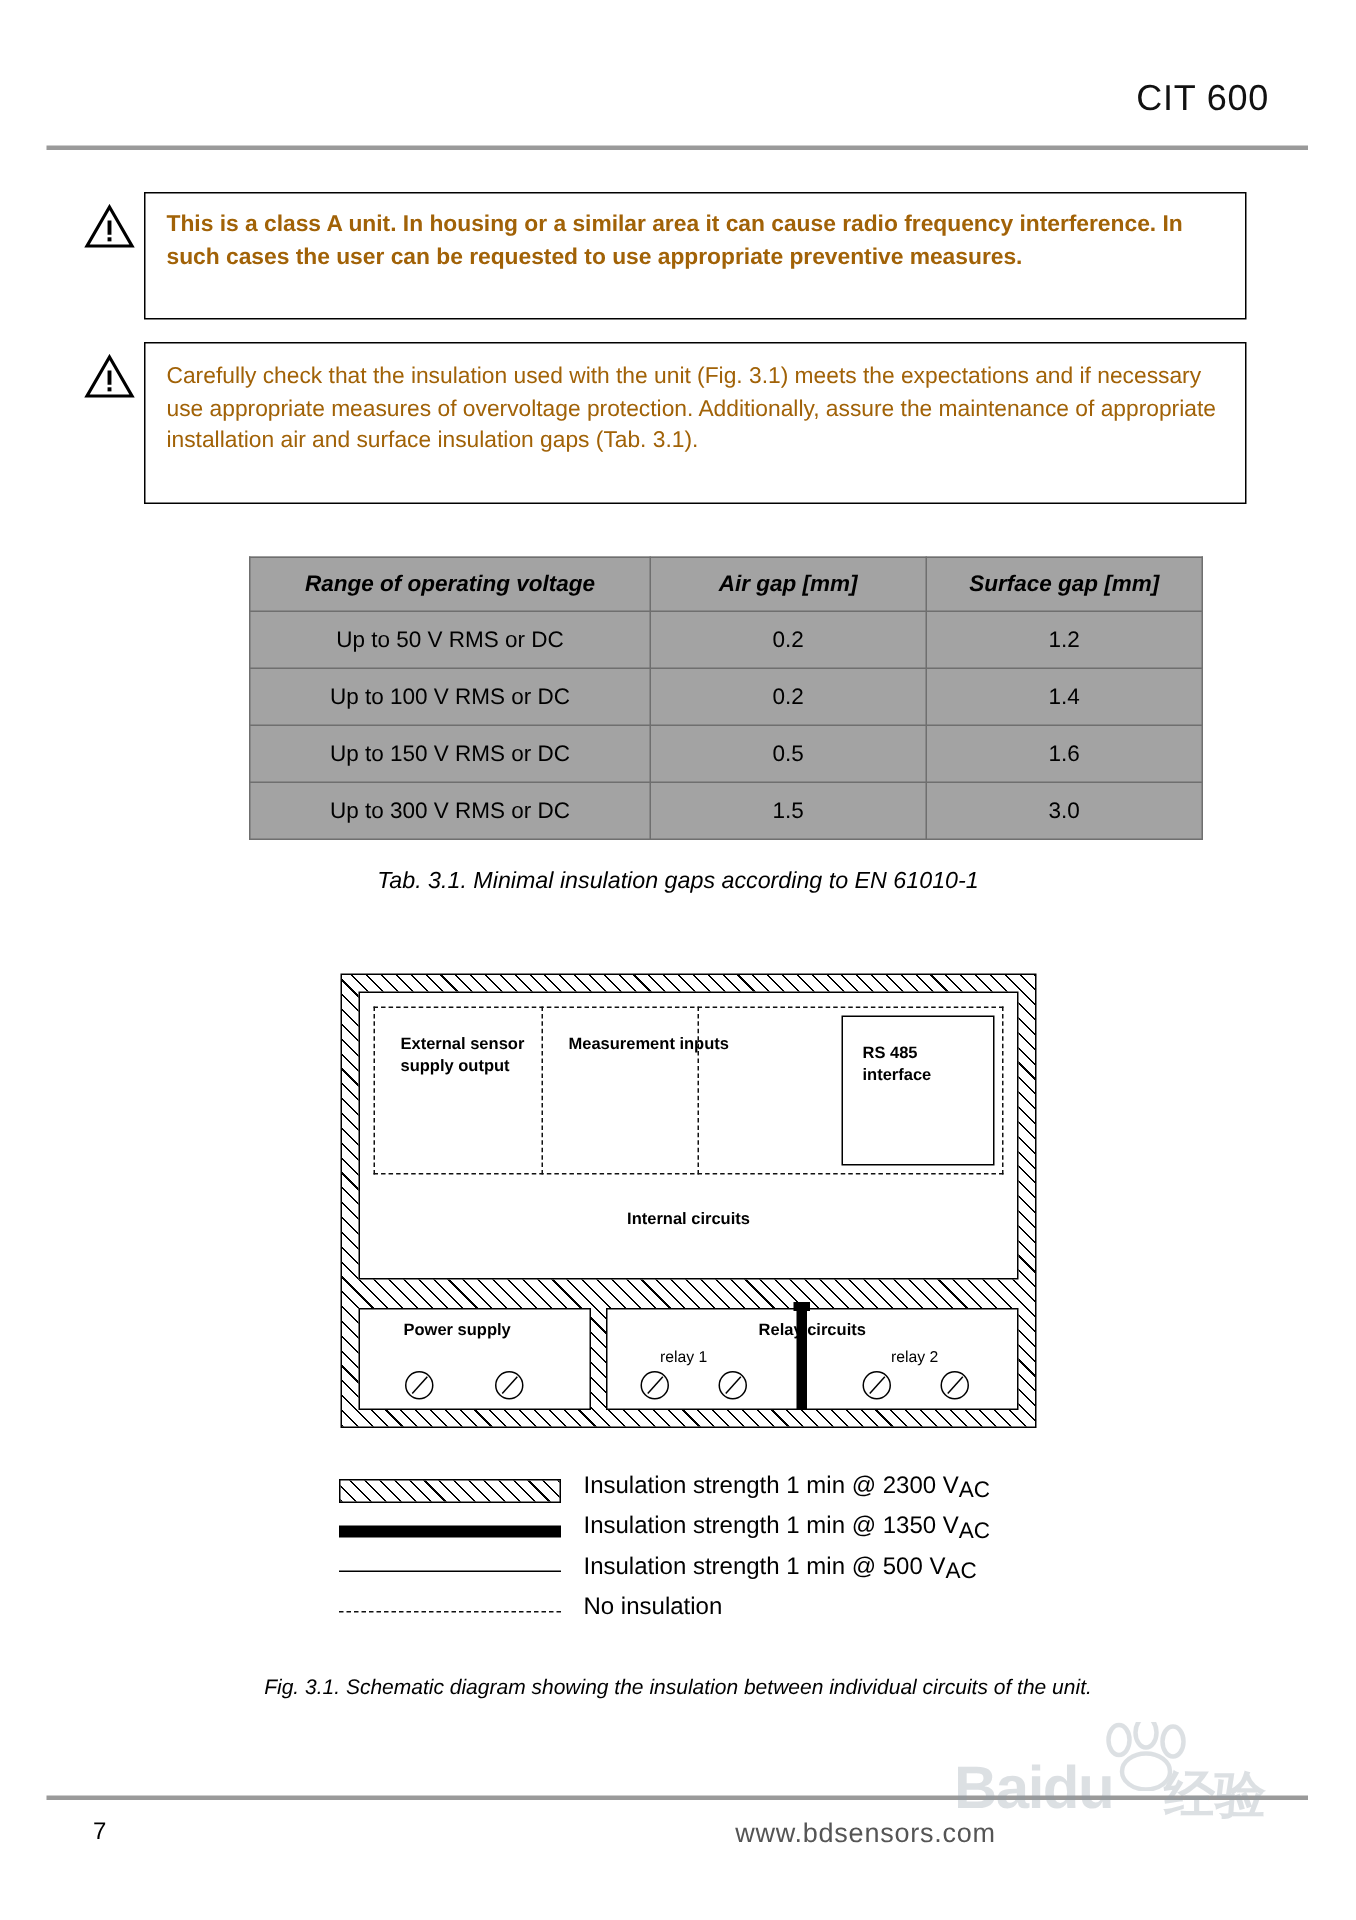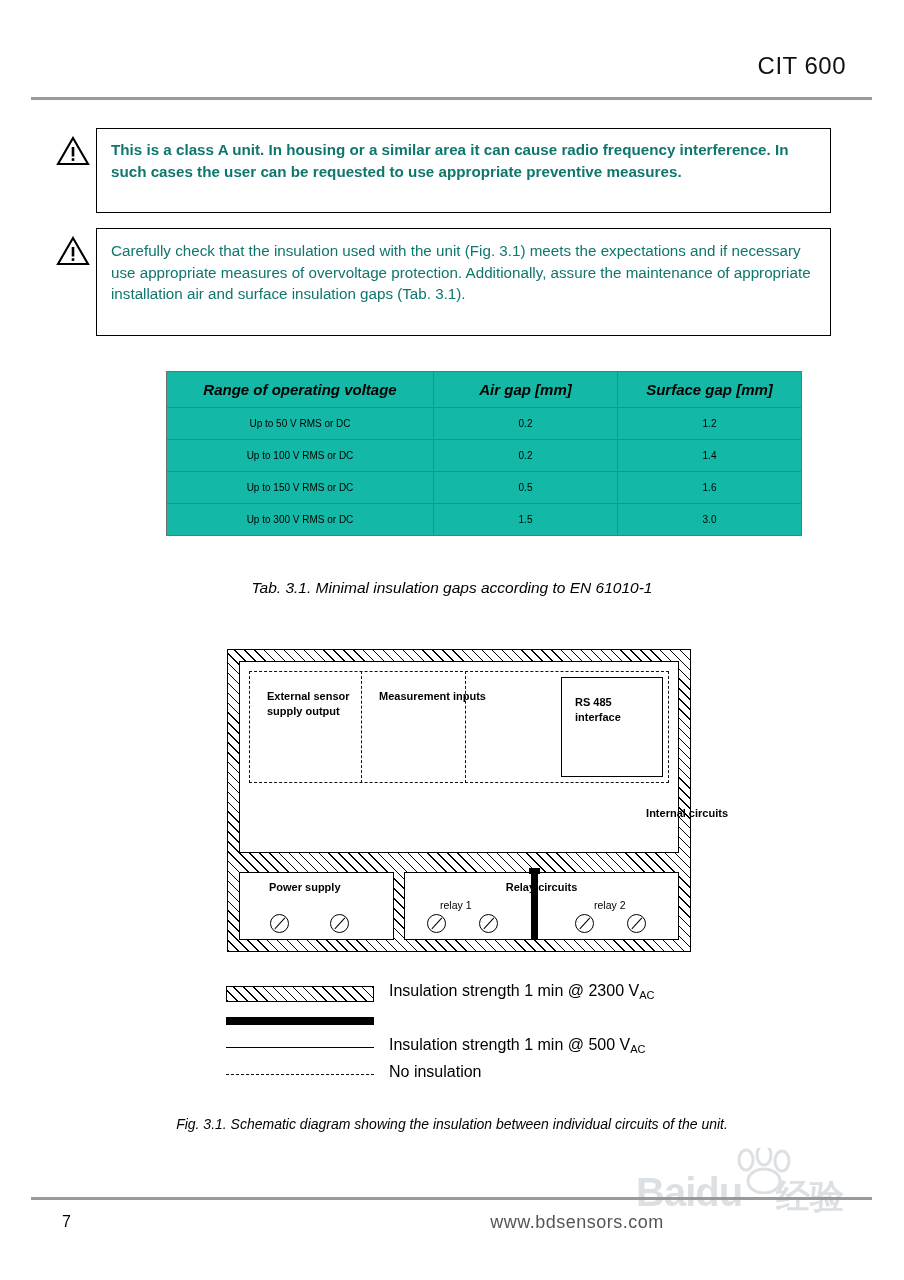--- a/index.html
+++ b/index.html
@@ -64,35 +64,35 @@
     padding: 10px 12px 10px 14px;
   }
   #warn2 .warn-box {
     width: 735px;
     min-height: 105px;
     padding: 11px 12px 30px 14px;
   }
   .warn-text {
     font-size: 15.2px;
     line-height: 1.42;
-    color: #0f766e;
+    color: #a16207;
   }
   .warn-text.bold { font-weight: bold; }
 
   
   .gap-table {
     position: absolute;
     left: 166px; top: 371px;
     border-collapse: collapse;
-    background: #14b8a6;
+    background: #a3a3a3;
   }
   .gap-table th, .gap-table td {
     border: 1px solid #6f6f6f;
     text-align: center;
-    font-size: 10px;
+    font-size: 15px;
     color: #000;
   }
   .gap-table th {
     font-weight: bold;
     font-style: italic;
     padding: 9px 10px;
     font-size: 15px;
   }
   .gap-table td { padding: 10px 10px; }
   .gap-table .col-range { width: 246px; }
@@ -181,21 +181,21 @@
     position: absolute;
     font-size: 11px;
     font-weight: bold;
     line-height: 1.35;
     color: #000;
     white-space: nowrap;
   }
   #lbl-ext    { left: 40px;  top: 40px; }
   #lbl-meas   { left: 152px; top: 40px; }
   #lbl-rs485  { left: 348px; top: 46px; }
-  #lbl-internal { left: 0; top: 157px; width: 464px; text-align: right; margin-left: 37px; }
+  #lbl-internal { left: 0; top: 157px; width: 464px; text-align: center; }
   #lbl-power  { left: 42px;  top: 231px; }
   #lbl-relay  { left: 177px; top: 231px; width: 275px; text-align: center; }
 
   .relay-sub {
     position: absolute;
     font-size: 10.5px;
     font-weight: normal;
     color: #000;
     white-space: nowrap;
   }
@@ -276,21 +276,21 @@
     border-top: 1.8px dashed #111;
   }
   .legend-text {
     position: absolute;
     left: 163px;
     top: 2px;
     font-size: 16px;
     white-space: nowrap;
   }
   .legend-text sub {
-    font-size: 11px;
+    font-size: 15px;
     vertical-align: baseline;
     position: relative;
     bottom: -3px;
   }
 
   .fig-caption {
     position: absolute;
     left: 0; top: 1116px;
     width: 904px;
     text-align: center;
@@ -457,20 +457,21 @@
   <div class="bar-cap"></div>
 </div>
 
 <div class="legend">
   <div class="legend-row">
     <div class="legend-swatch sw-hatch hatch"></div>
     <div class="legend-text"><span>Insulation strength 1 min @ 2300 V</span><sub>AC</sub></div>
   </div>
   <div class="legend-row">
     <div class="legend-swatch sw-thick"></div>
+    <div class="legend-text"><span>Insulation strength 1 min @ 1350 V</span><sub>AC</sub></div>
   </div>
   <div class="legend-row">
     <div class="legend-swatch sw-thin"></div>
     <div class="legend-text"><span>Insulation strength 1 min @ 500 V</span><sub>AC</sub></div>
   </div>
   <div class="legend-row">
     <div class="legend-swatch sw-dashed"></div>
     <div class="legend-text"><span>No insulation</span></div>
   </div>
 </div>

